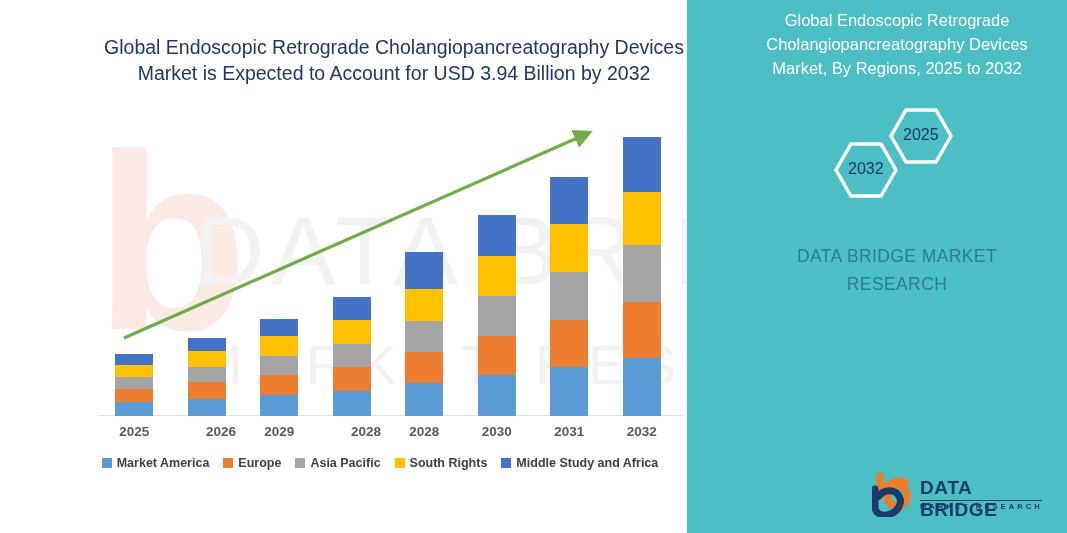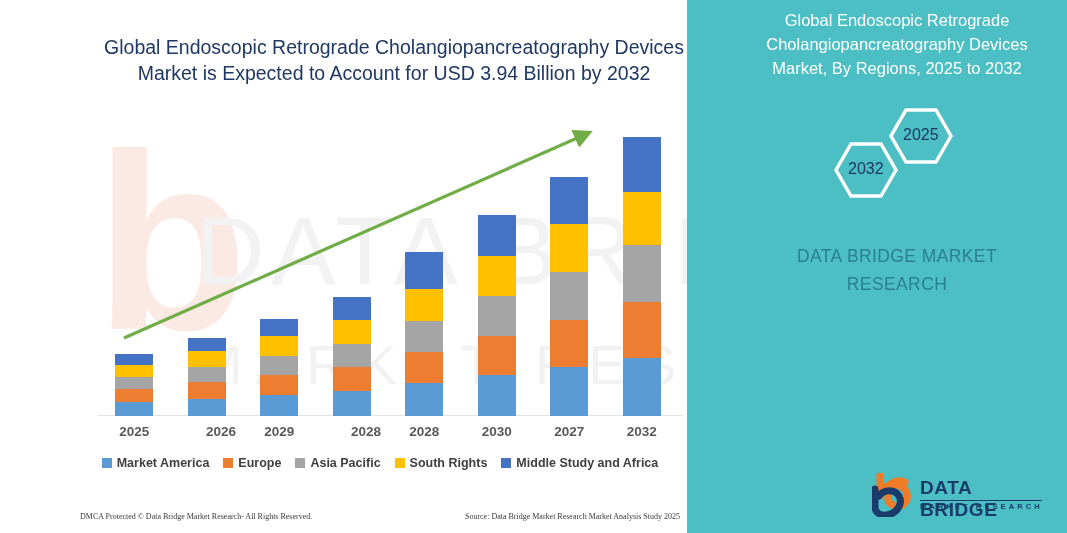--- a/index.html
+++ b/index.html
@@ -223,21 +223,21 @@
     <line x1="26" y1="213" x2="486" y2="10" stroke="#70ad47" stroke-width="3.2" marker-end="url(#ah)"></line>
   </svg>
 
   <div class="xlabels" id="xlabels">
       <span class="xlab" style="left: 1.25px;">2025</span>
       <span class="xlab" style="left: 88px;">2026</span>
       <span class="xlab" style="left: 146.25px;">2029</span>
       <span class="xlab" style="left: 233px;">2028</span>
       <span class="xlab" style="left: 291.25px;">2028</span>
       <span class="xlab" style="left: 363.75px;">2030</span>
-      <span class="xlab" style="left: 436.25px;">2027</span>
+      <span class="xlab" style="left: 436.25px;">2031</span>
       <span class="xlab" style="left: 508.75px;">2032</span>
     </div>
 
   <div class="legend" id="legend">
       <div class="leg-item">
         <span class="leg-sw" style="background: rgb(91, 155, 213);"></span>
         <span class="leg-tx">Market America</span>
       </div>
       <div class="leg-item">
         <span class="leg-sw" style="background: rgb(237, 125, 49);"></span>
@@ -250,24 +250,20 @@
       <div class="leg-item">
         <span class="leg-sw" style="background: rgb(255, 192, 0);"></span>
         <span class="leg-tx">South Rights</span>
       </div>
       <div class="leg-item">
         <span class="leg-sw" style="background: rgb(68, 114, 196);"></span>
         <span class="leg-tx">Middle Study and Africa</span>
       </div>
     </div>
 
-  <div class="footer">
-    <span class="foot-tx">DMCA Protected © Data Bridge Market Research- All Rights Reserved.</span>
-    <span class="foot-tx">Source: Data Bridge Market Research  Market Analysis Study 2025</span>
-  </div>
 
   <div class="rp-title">Global Endoscopic Retrograde Cholangiopancreatography Devices Market, By Regions, 2025 to 2032</div>
 
   <div class="hexwrap">
     <svg width="180" height="110" viewBox="0 0 180 110">
       <polygon points="88,14 118,14 133,40 118,66 88,66 73,40" fill="none" stroke="#ffffff" stroke-width="3.5"></polygon>
       <polygon points="33,48 63,48 78,74 63,100 33,100 18,74" fill="none" stroke="#ffffff" stroke-width="3.5"></polygon>
     </svg>
     <span class="hex-label" style="left:85px;top:30px;">2025</span>
     <span class="hex-label" style="left:30px;top:64px;">2032</span>

